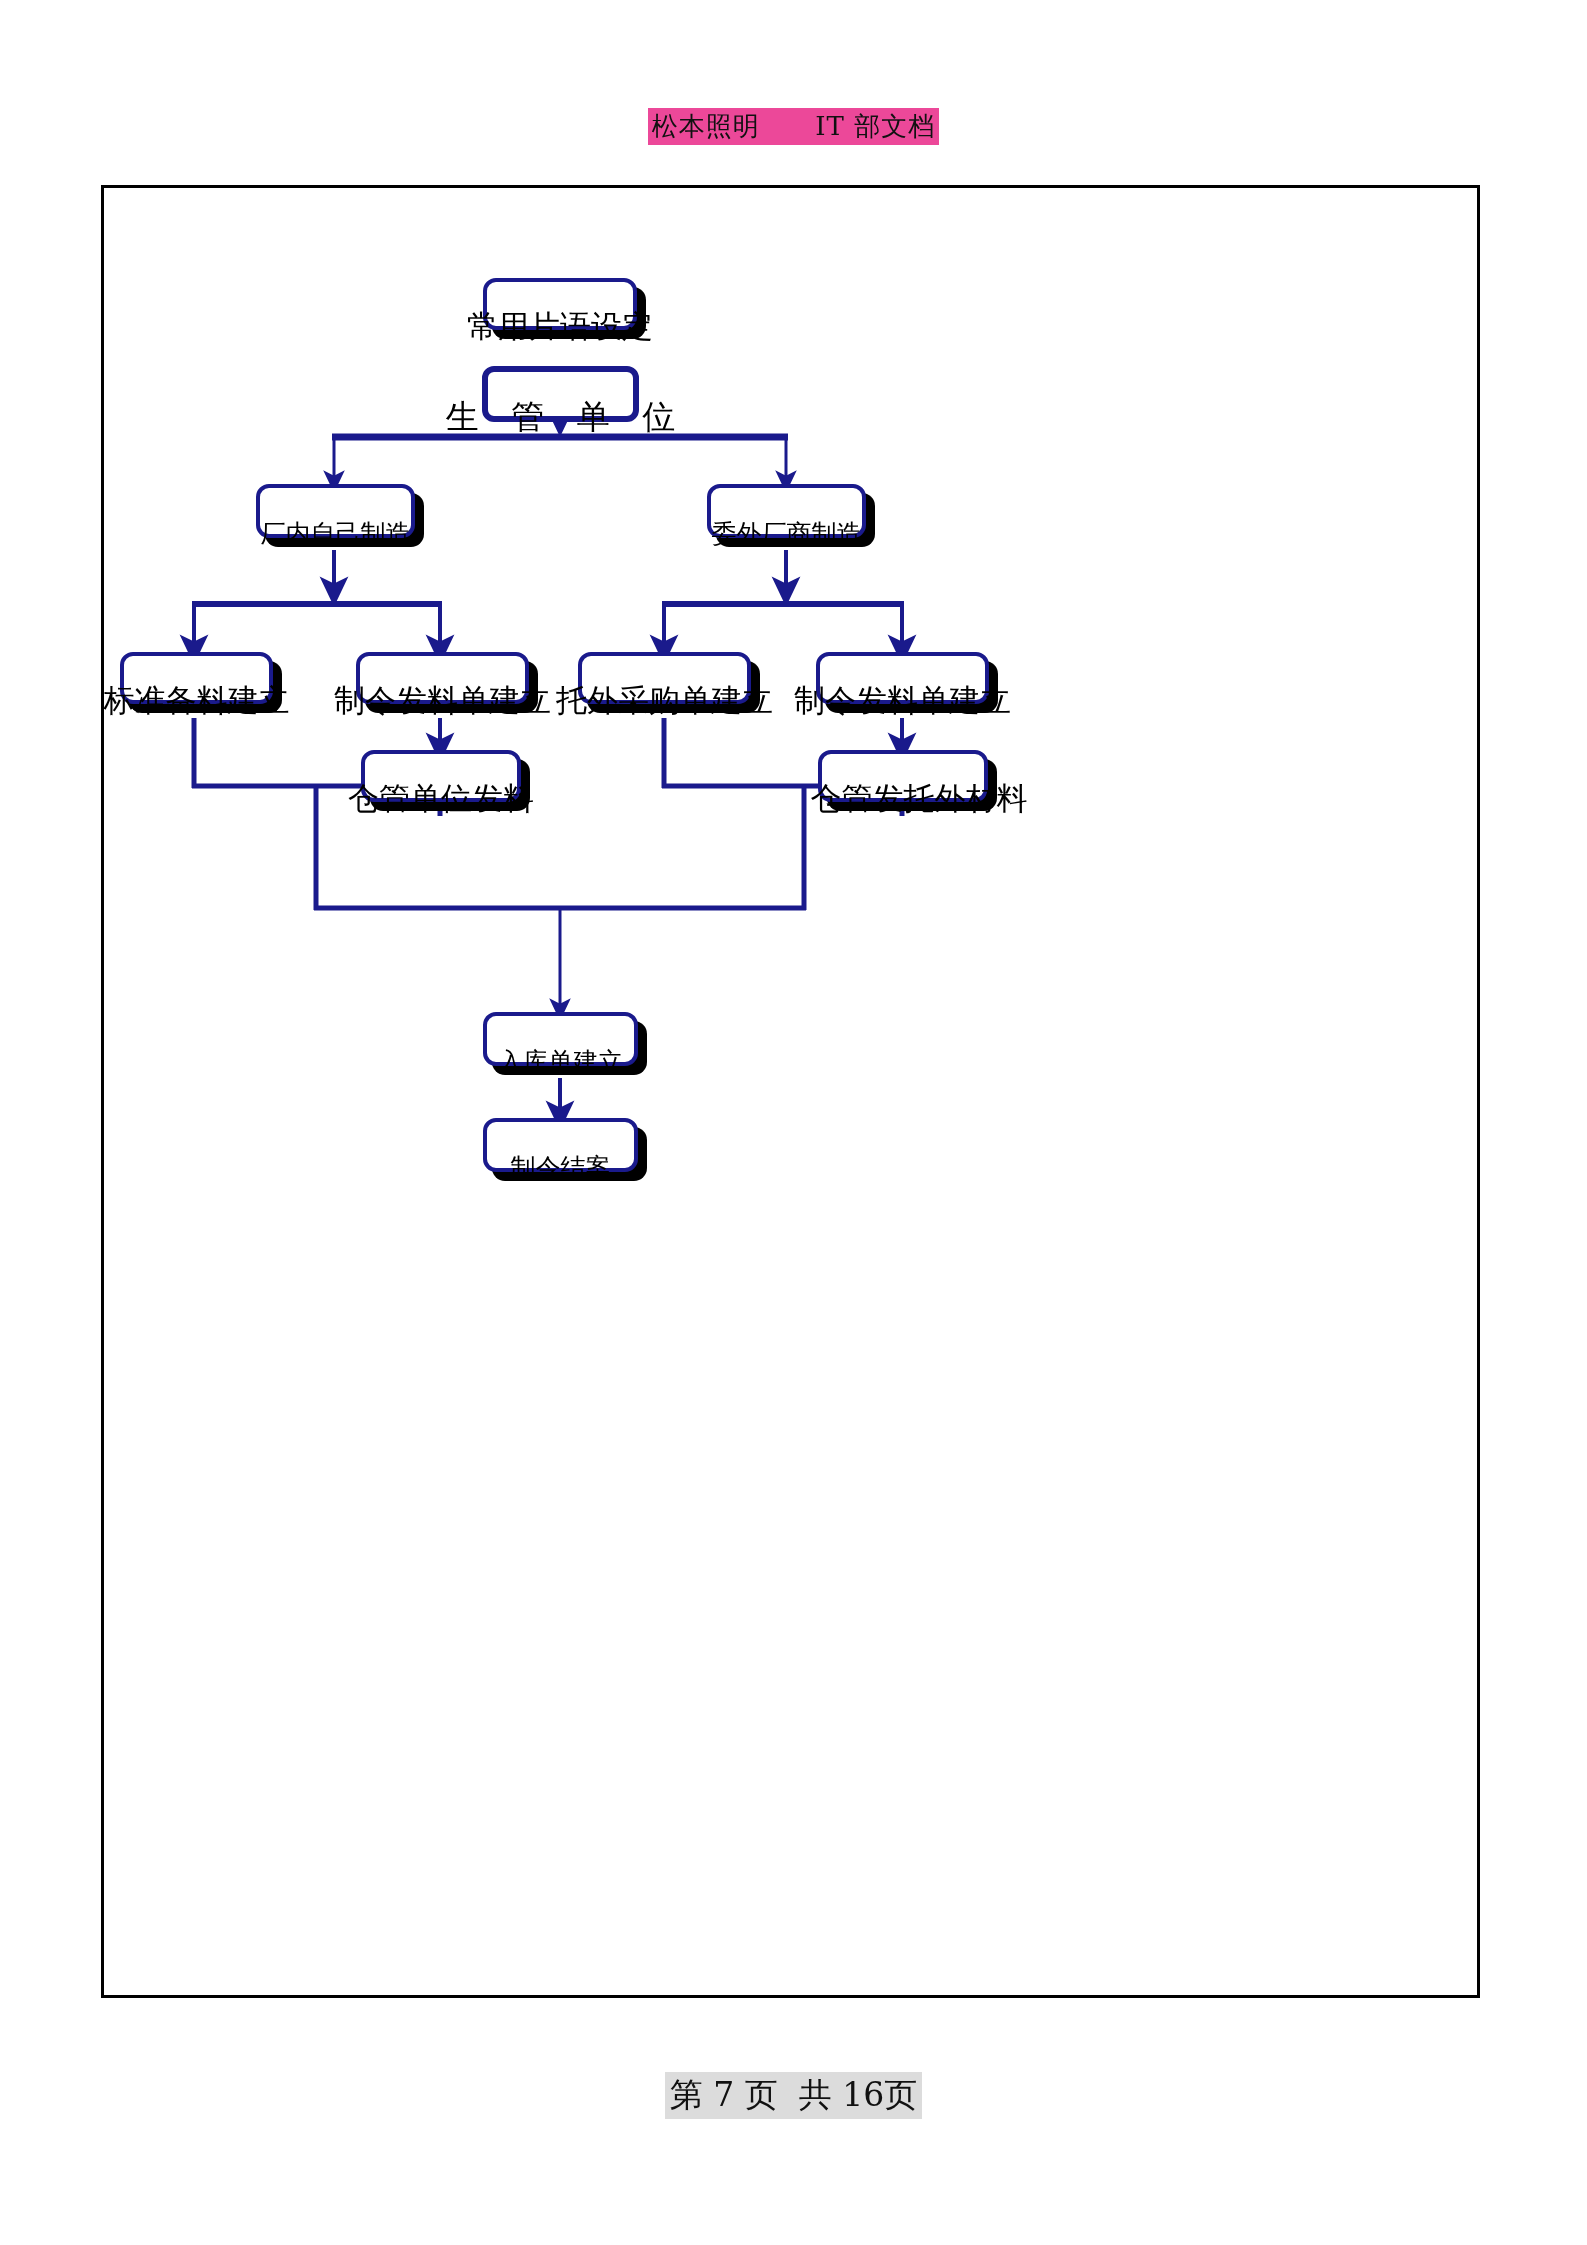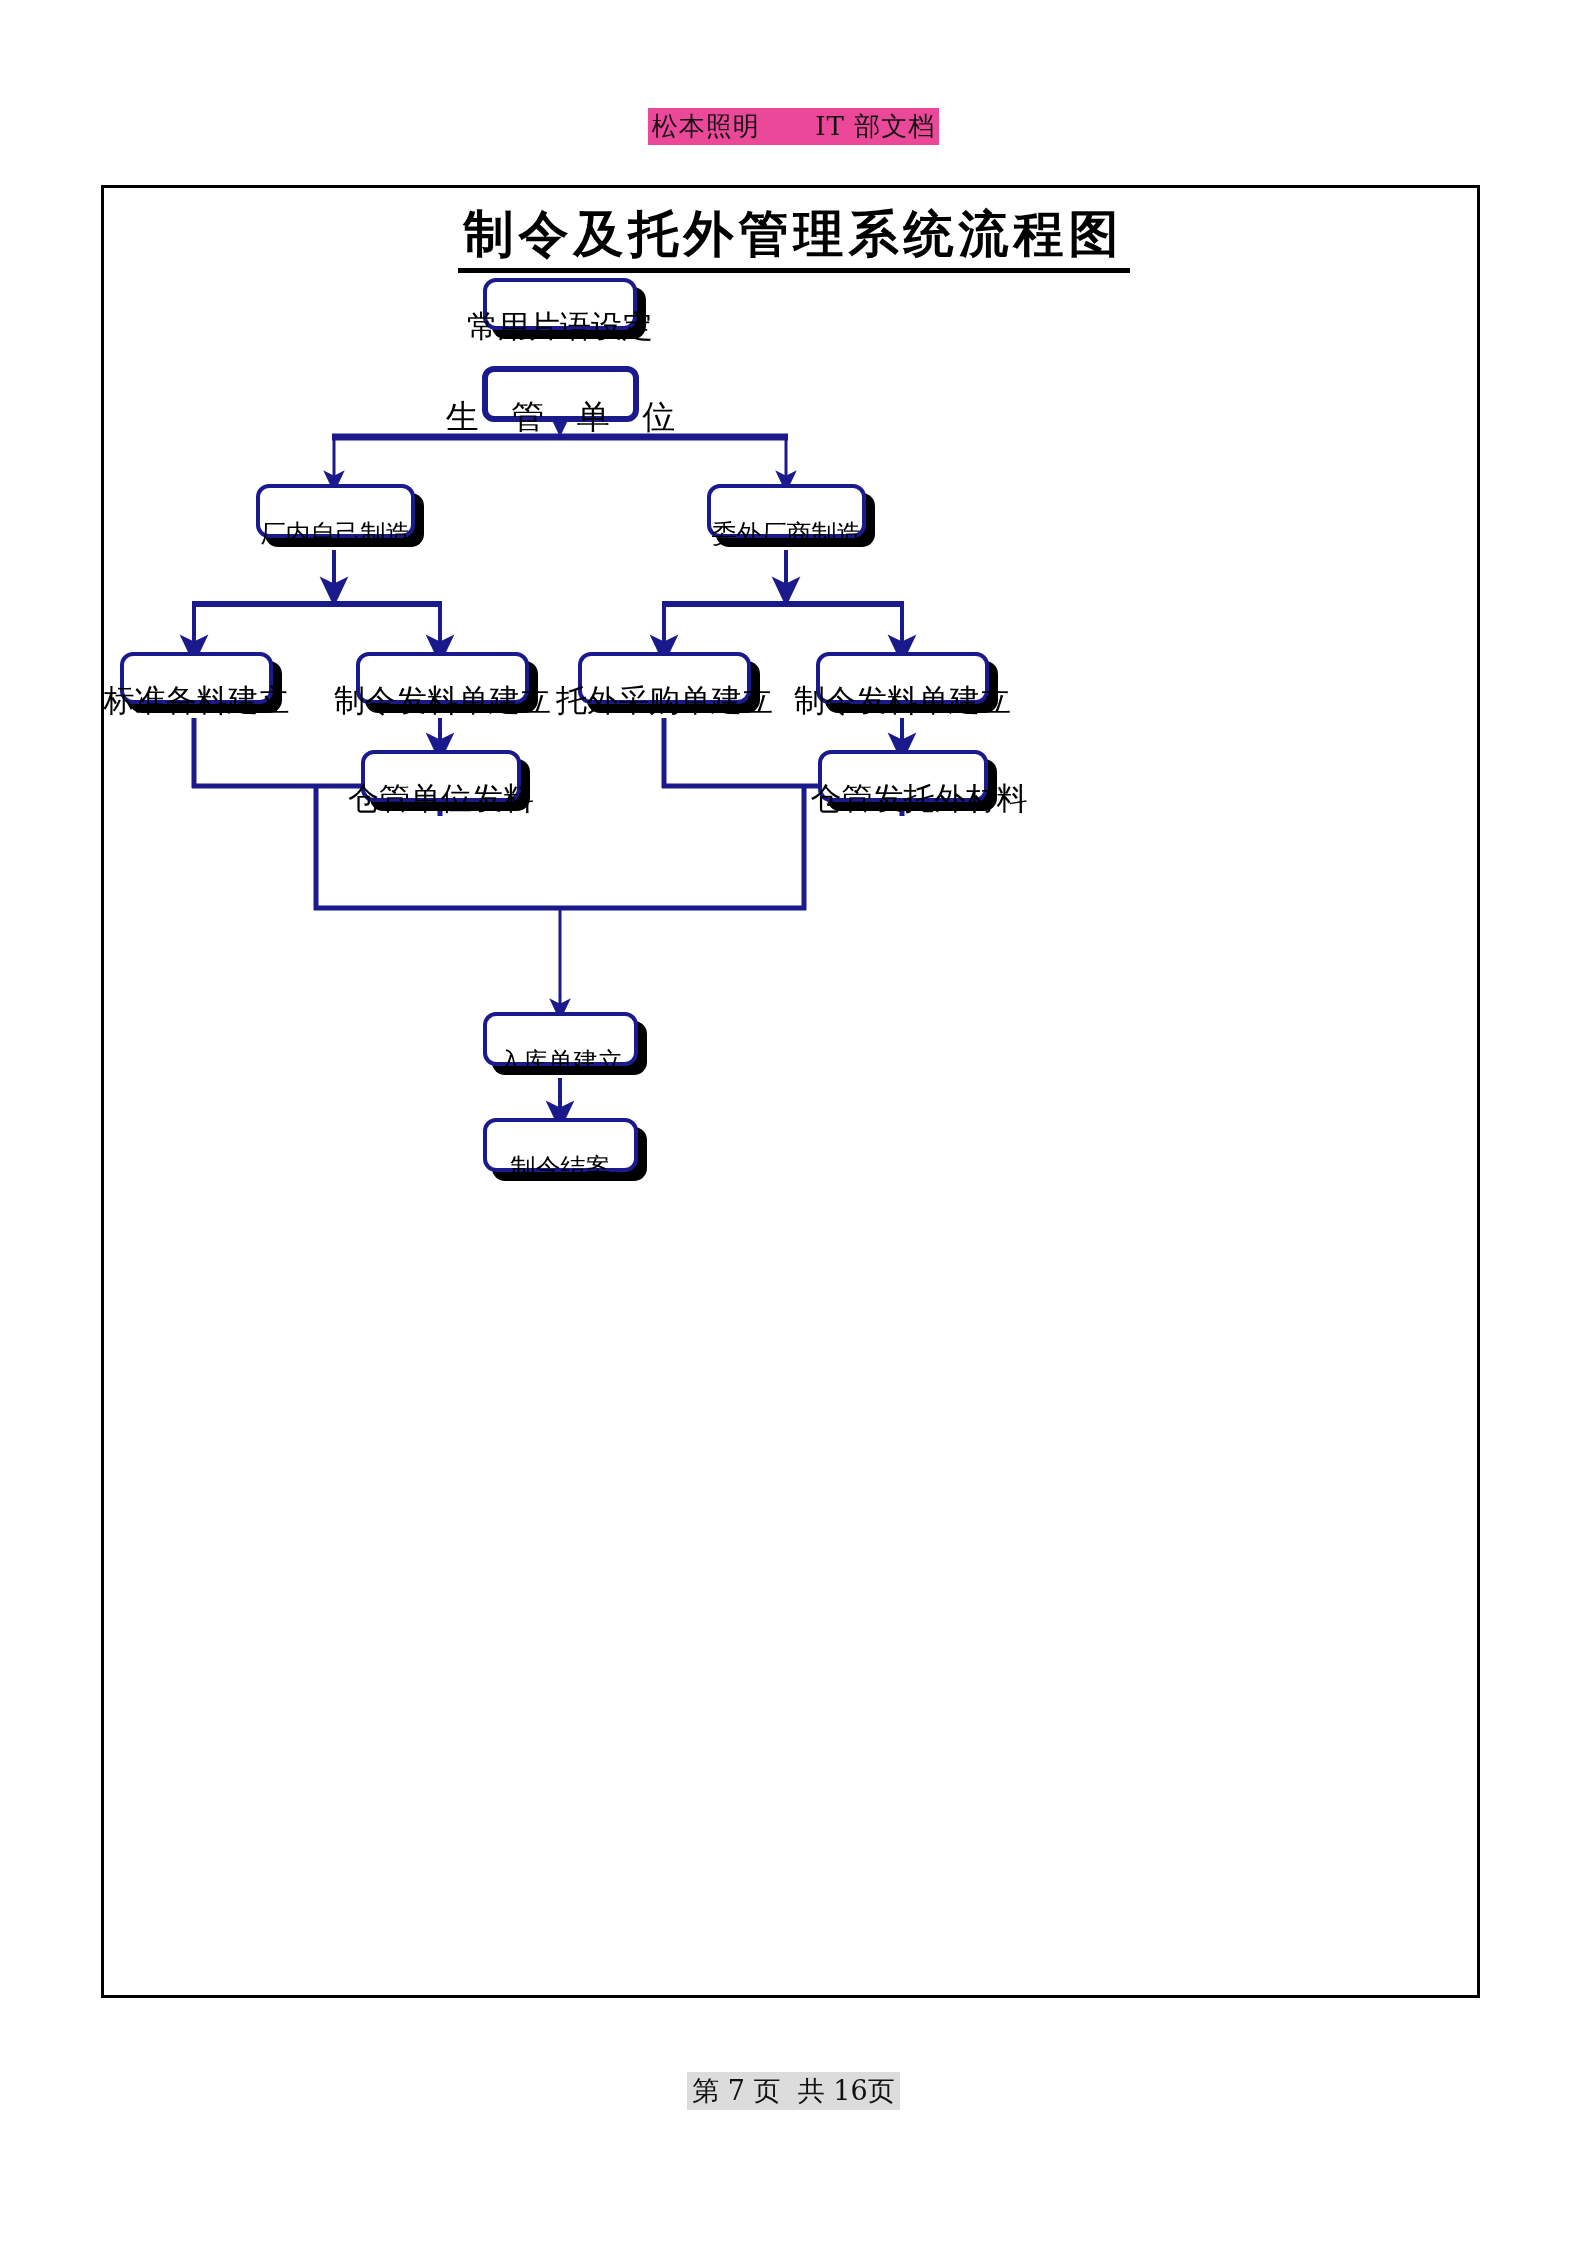--- a/index.html
+++ b/index.html
@@ -120,38 +120,35 @@
     position: absolute;
     top: 2072px;
     left: 0;
     width: 1587px;
     text-align: center;
   }
   #doc-footer .ftr-text {
     display: inline-block;
     background: #dcdcdc;
     font-family: "DejaVu Serif", "Liberation Serif", serif;
-    font-size: 27px;
+    font-size: 33px;
     color: #111111;
     padding: 1px 5px;
     white-space: pre;
   }
 </style>
 </head>
 <body>
 
 <div id="doc-header">
   <span class="hdr-text">松本照明      IT 部文档</span>
 </div>
 
 <div id="page-frame">
 
-  <div id="flow-title">
-    <span class="title-text">制令及托外管理系统流程图</span>
-  </div>
 
   <div id="flow-canvas">
 
     <svg width="1379" height="1813">
       <defs>
         <marker id="arrowThin" markerWidth="9" markerHeight="9" refX="4.5" refY="4.2" orient="auto" markerUnits="strokeWidth">
           <path d="M0.6,0.6 L8.2,4.2 L0.6,7.8 L2.4,4.2 Z" fill="#1a1a8c"></path>
         </marker>
         <marker id="arrowThick" markerWidth="5.2" markerHeight="5.2" refX="2.6" refY="2.4" orient="auto" markerUnits="strokeWidth">
           <path d="M0.3,0.3 L4.7,2.4 L0.3,4.5 L1.3,2.4 Z" fill="#1a1a8c"></path>

